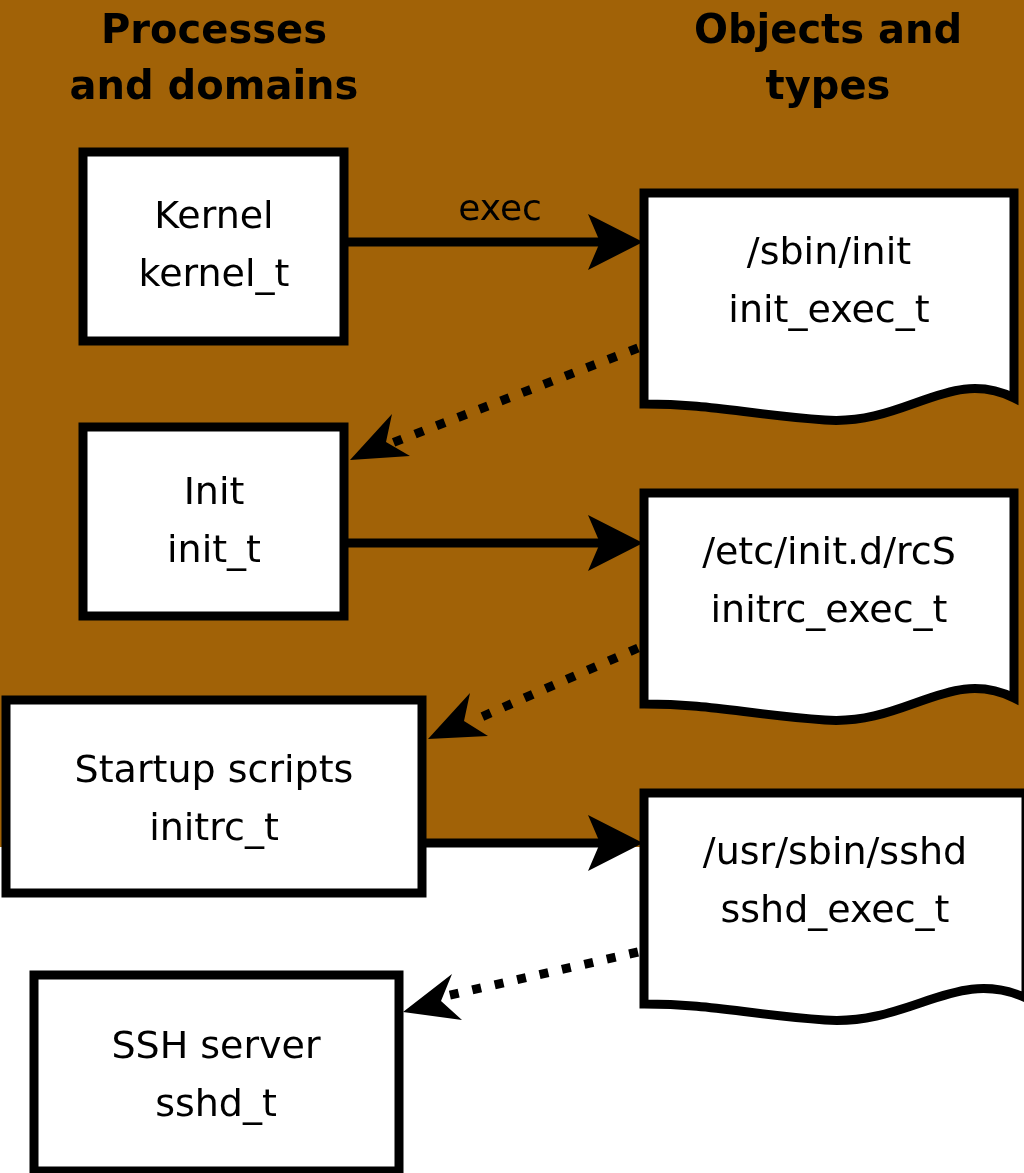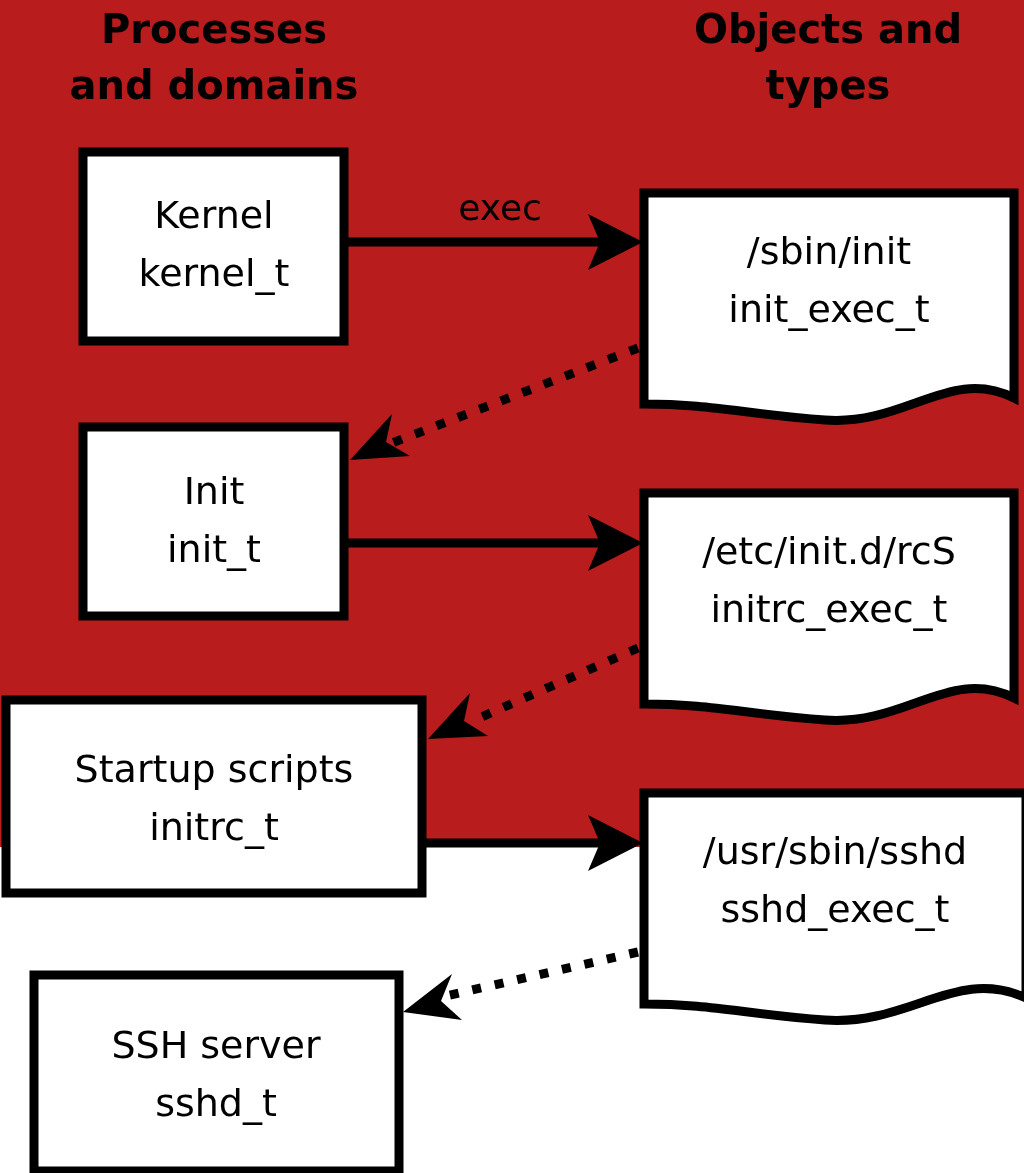--- a/index.html
+++ b/index.html
@@ -10,21 +10,21 @@
   body {
     width: 1024px;
     height: 1173px;
     overflow: hidden;
     font-family: "DejaVu Sans", sans-serif;
   }
   #diagram-root {
     position: relative;
     width: 1024px;
     height: 847px;
-    background: #b91c1c;
+    background: #a16207;
   }
   svg.diagram {
     display: block;
     width: 1024px;
     height: 1173px;
   }
   .col-header {
     font-family: "DejaVu Sans", sans-serif;
     font-weight: bold;
     font-size: 40px;

